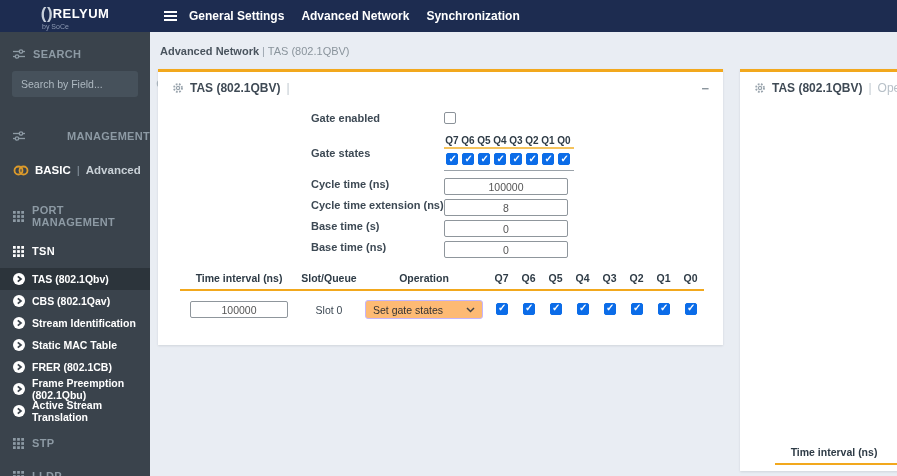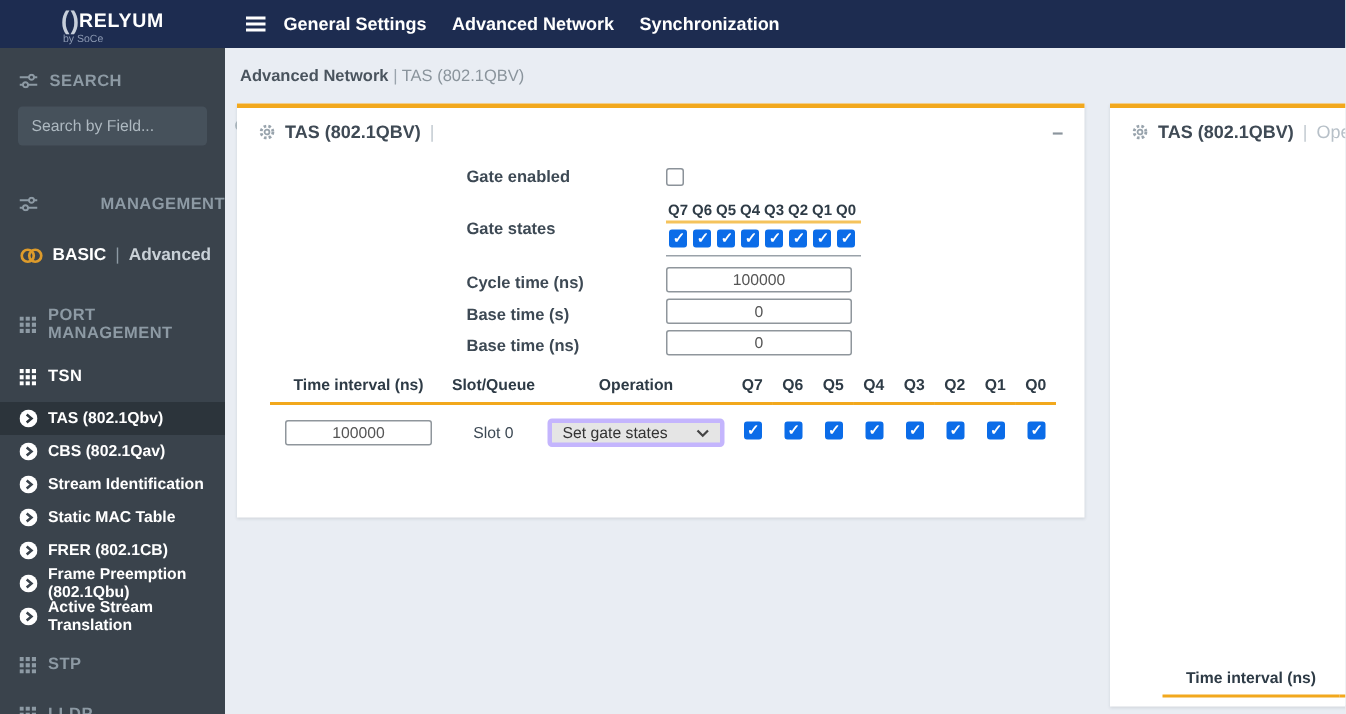--- a/index.html
+++ b/index.html
@@ -51,21 +51,21 @@
   .card.admin { width:565px; height:276px; flex:none; }
   .card.operative { width:560px; height:402px; flex:none; }
   .card-head { display:flex; align-items:center; gap:6px; padding:9px 14px 7px 14px; font-size:12px; }
   .card-title { color:#3f4a55; font-weight:bold; }
   .card-sep { color:#c2cad1; }
   .card-subtitle { color:#b7c0c8; }
   .collapse-btn { margin-left:auto; color:#8b959d; font-weight:bold; font-size:13px; line-height:1; cursor:pointer; }
 
   
   .form { padding-top:10px; }
-  .frow { display:flex; align-items:flex-end; padding-left:153px; }
+  .frow { display:flex; align-items:flex-start; padding-left:153px; }
   .flabel { width:133px; flex:none; font-size:11px; font-weight:bold; color:#3d4954; }
   .row-gate-enabled { margin-bottom:11px; }
   .row-gates { margin-bottom:7px; align-items:center; }
   .gates-table { width:130px; }
   .gq-row { display:flex; border-bottom:2px solid #f5c35c; padding-bottom:1px; }
   .gq { width:16px; text-align:center; font-size:10px; font-weight:bold; color:#2e3b46; }
   .gcb-row { display:flex; padding:4px 0 5px 0; border-bottom:1px solid #9aa2a9; }
   .gcb { width:16px; display:flex; justify-content:center; }
   .row-input { margin-bottom:4px; }
   .tinput { width:124px; height:17px; border:1px solid #8f969c; border-radius:2px; text-align:center; font-size:10.5px; color:#555; font-family:"Liberation Sans", sans-serif; outline:none; }
@@ -73,21 +73,21 @@
   
   .cb { display:inline-block; width:12px; height:12px; border:1px solid #8b9299; border-radius:2px; background:#fff; position:relative; cursor:pointer; }
   .cb.checked { background:#0b6ce8; border-color:#0b6ce8; }
   .cb.checked::after { content:"\2713"; position:absolute; left:1.5px; top:-1.5px; color:#fff; font-size:10px; font-weight:bold; }
 
   
   .btable { border-collapse:collapse; margin:14px 0 0 22px; }
   .btable th { font-size:10.5px; font-weight:bold; color:#2e3b46; text-align:center; padding:0 2px 5px 2px; border-bottom:2px solid #f2a81d; }
   .btable td { text-align:center; padding-top:9px; font-size:10.5px; color:#3d4954; }
   .ti-input { width:98px; height:17px; border:1px solid #8f969c; border-radius:2px; text-align:center; font-size:10.5px; color:#555; font-family:"Liberation Sans", sans-serif; outline:none; }
-  .select-box { display:inline-flex; align-items:center; justify-content:space-between; width:118px; height:19px; border:3px solid #c4b5fd; border-radius:3px; padding:0 7px; font-size:10.5px; color:#333; background:#e5e5e5; cursor:pointer; }
+  .select-box { display:inline-flex; align-items:center; justify-content:space-between; width:118px; height:19px; border:1px solid #c4b5fd; border-radius:3px; padding:0 7px; font-size:10.5px; color:#333; background:#fdba74; cursor:pointer; }
 
   
   .btable.op { margin:344px 0 0 35px; }
 
   .icon svg { display:block; }
 </style>
 </head>
 <body>
 
 <div class="screen">
@@ -364,20 +364,24 @@
                 <span class="gcb">
                     <span class="cb checked" role="checkbox"></span>
                   </span>
               </div>
             </div>
           </div>
 
           <div class="frow row-input">
             <span class="flabel">Cycle time (ns)</span>
             <input class="tinput" type="text" value="100000" style="">
+          </div>
+          <div class="frow row-input">
+            <span class="flabel">Cycle time extension (ns)</span>
+            <input class="tinput" type="text" value="8" style="">
           </div>
           <div class="frow row-input">
             <span class="flabel">Base time (s)</span>
             <input class="tinput" type="text" value="0" style="">
           </div>
           <div class="frow row-input">
             <span class="flabel">Base time (ns)</span>
             <input class="tinput" type="text" value="0" style="">
           </div>
 

